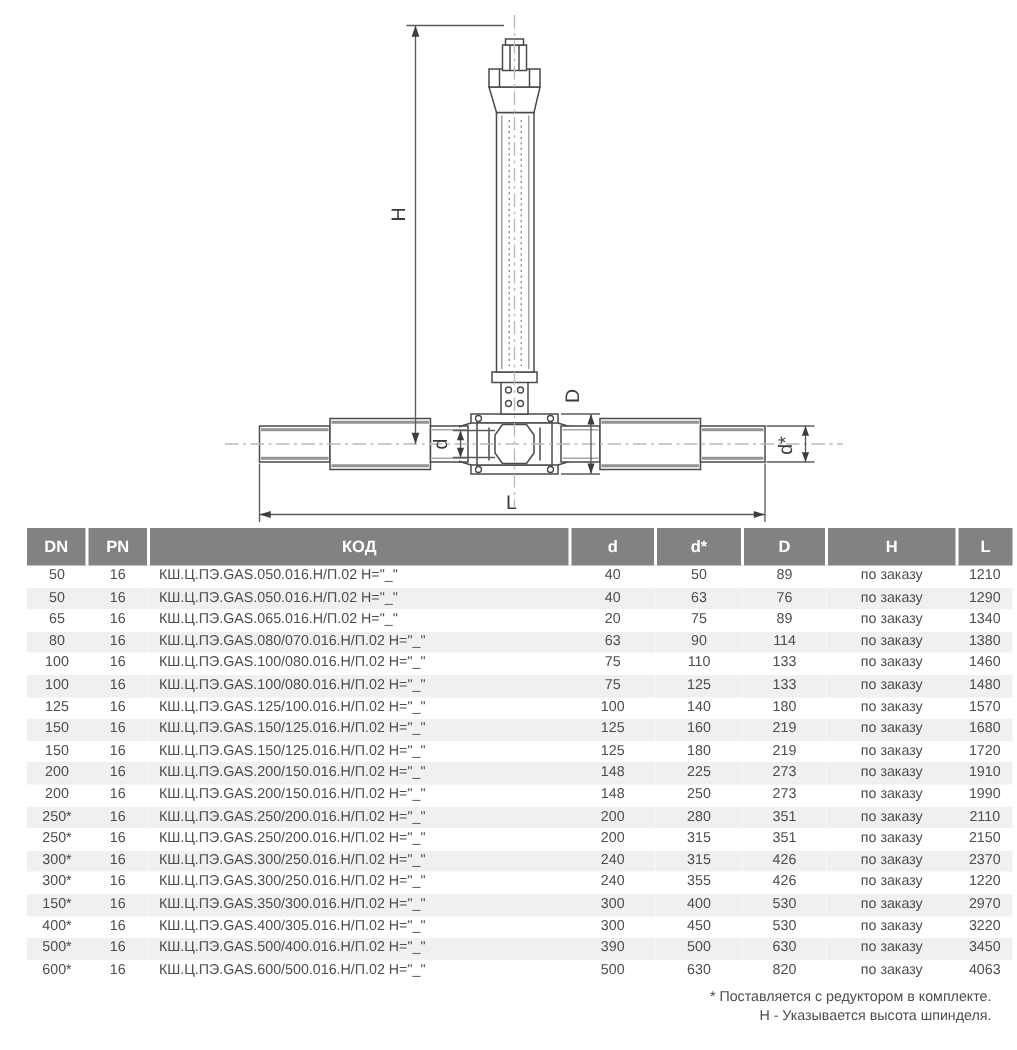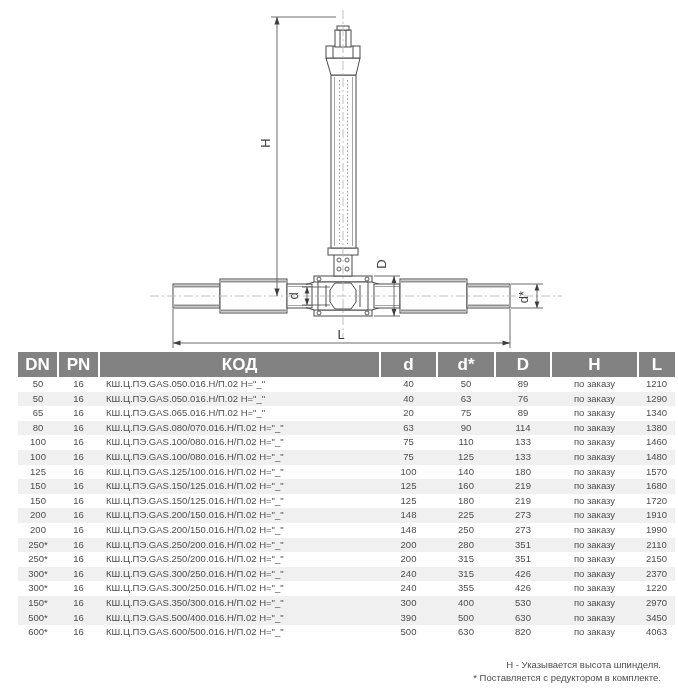--- a/index.html
+++ b/index.html
@@ -15,21 +15,21 @@
   .cl{stroke:#b9b9b9;stroke-width:0.9;fill:none;stroke-dasharray:9 3 2 3;}
   .rod{stroke:#8d8d8d;stroke-width:0.9;fill:none;stroke-dasharray:1.5 2.2;}
   .dim{stroke:#5c5c5c;stroke-width:0.9;fill:none;}
   .arrow{fill:#3e3e3e;stroke:none;}
   .dimtxt{fill:#3c3c3c;font-size:13px;font-family:"Liberation Sans",sans-serif;}
   .bolt{fill:#ffffff;stroke:#4a4a4a;stroke-width:0.9;}
 
   
   table.spec{position:absolute;top:352px;left:18px;width:643px;border-collapse:collapse;
              table-layout:fixed;font-family:"Liberation Sans",sans-serif;}
-  table.spec th{background:#828282;color:#ffffff;font-size:17px;font-weight:bold;
+  table.spec th{background:#828282;color:#ffffff;font-size:11px;font-weight:bold;
                 height:25px;padding:0;border-right:2px solid #ffffff;text-align:center;}
   table.spec th:last-child{border-right:none;}
   table.spec td{font-size:9.5px;color:#4d4d4d;text-align:center;height:14.6px;
                 padding:0;line-height:14.6px;white-space:nowrap;overflow:hidden;}
   table.spec tr.alt{background:#f0f0f0;}
   table.spec td.code{text-align:left;padding-left:7px;}
   
   table.spec th:nth-child(1){width:39px;}
   table.spec th:nth-child(2){width:39px;}
   table.spec th:nth-child(3){width:279px;}
@@ -345,20 +345,30 @@
         <tr class="alt">
           <td>150*</td>
           <td>16</td>
           <td class="code">КШ.Ц.ПЭ.GAS.350/300.016.Н/П.02 Н="_"</td>
           <td>300</td>
           <td>400</td>
           <td>530</td>
           <td>по заказу</td>
           <td>2970</td>
         </tr>
+        <tr>
+          <td>400*</td>
+          <td>16</td>
+          <td class="code">КШ.Ц.ПЭ.GAS.400/305.016.Н/П.02 Н="_"</td>
+          <td>300</td>
+          <td>450</td>
+          <td>530</td>
+          <td>по заказу</td>
+          <td>3220</td>
+        </tr>
         <tr class="alt">
           <td>500*</td>
           <td>16</td>
           <td class="code">КШ.Ц.ПЭ.GAS.500/400.016.Н/П.02 Н="_"</td>
           <td>390</td>
           <td>500</td>
           <td>630</td>
           <td>по заказу</td>
           <td>3450</td>
         </tr>
@@ -369,17 +379,17 @@
           <td>500</td>
           <td>630</td>
           <td>820</td>
           <td>по заказу</td>
           <td>4063</td>
         </tr>
       </tbody>
   </table>
 
   <div class="footnotes">
+    <div>* Поставляется с редуктором в комплекте.</div>
     <div>Н - Указывается высота шпинделя.</div>
-    <div>* Поставляется с редуктором в комплекте.</div>
   </div>
 
 </div>
 
 </body></html>

